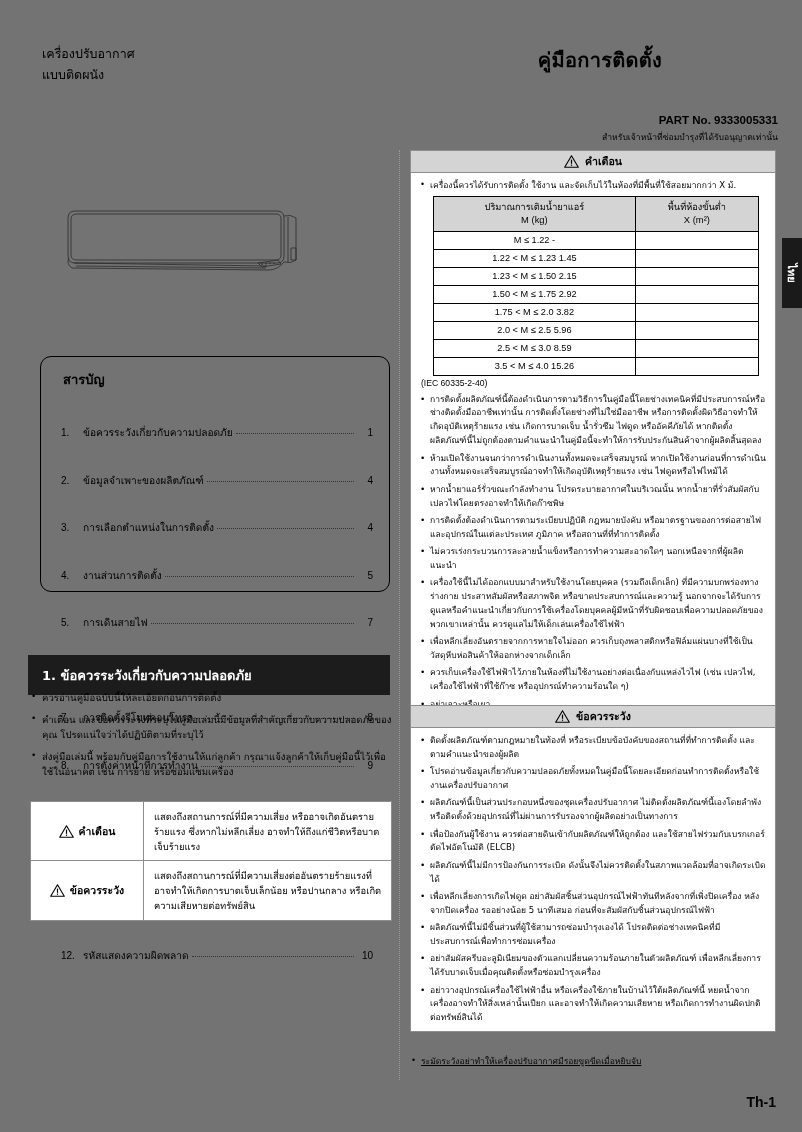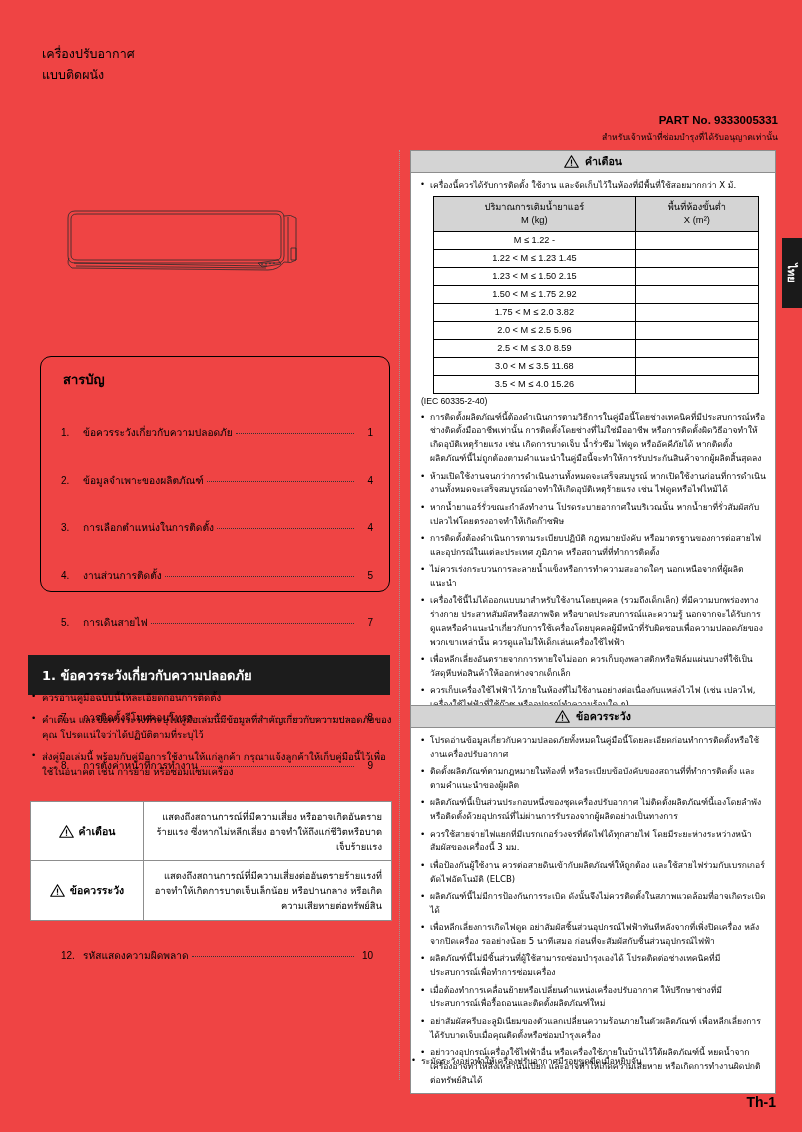--- a/index.html
+++ b/index.html
@@ -10,21 +10,21 @@
   }
   body {
     font-family: "DejaVu Sans", "Liberation Sans", sans-serif;
     color: #000000;
   }
   .page {
     position: relative;
     width: 802px;
     height: 1132px;
     overflow: hidden;
-    background: #ef4444;
+    background: #737373;
   }
 
   
   .doc-subtitle {
     position: absolute;
     left: 42px;
     top: 44px;
     width: 300px;
     font-size: 12.5px;
     line-height: 1.65;
@@ -205,21 +205,20 @@
     justify-content: center;
     gap: 5px;
     font-size: 10.5px;
     font-weight: bold;
   }
   .signal-right {
     flex: 1 1 auto;
     padding: 7px 9px 7px 10px;
     font-size: 9.4px;
     line-height: 1.6;
-    text-align: right;
   }
 
   
   .wtri { display: block; }
 
   
   .panel {
     position: absolute;
     left: 410px;
     width: 366px;
@@ -315,36 +314,38 @@
   }
   .final-note {
     position: absolute;
     left: 410px;
     top: 1055px;
     width: 366px;
     font-size: 8.55px;
     line-height: 1.6;
     padding-left: 11px;
     box-sizing: border-box;
+    text-decoration: underline;
   }
   .final-note::before {
     content: "\2022";
     position: absolute; left: 1px; top: -1px; font-size: 8.5px;
   }
 </style>
 </head>
 <body>
 
 <div class="page">
 
   <div class="doc-subtitle">
     <div>เครื่องปรับอากาศ</div>
     <div>แบบติดผนัง</div>
   </div>
 
+  <div class="doc-title">คู่มือการติดตั้ง</div>
 
   <div class="part-no">PART No. 9333005331</div>
   <div class="part-note">สำหรับเจ้าหน้าที่ซ่อมบำรุงที่ได้รับอนุญาตเท่านั้น</div>
 
   <div class="side-rule"></div>
   <div class="side-tab">
     <span>ไทย</span>
   </div>
 
   <svg class="ac-illu" viewBox="0 0 252 68">
@@ -528,24 +529,20 @@
           </tr>
           <tr>
             <td>2.0 &lt; M ≤ 2.5 5.96</td>
             <td></td>
           </tr>
           <tr>
             <td>2.5 &lt; M ≤ 3.0 8.59</td>
             <td></td>
           </tr>
           <tr>
-            <td>3.0 &lt; M ≤ 3.5 11.68</td>
-            <td></td>
-          </tr>
-          <tr>
             <td>3.5 &lt; M ≤ 4.0 15.26</td>
             <td></td>
           </tr>
         </tbody>
       </table>
 
       <div class="rf-note">(IEC 60335-2-40)</div>
 
       <div class="bullet">การติดตั้งผลิตภัณฑ์นี้ต้องดำเนินการตามวิธีการในคู่มือนี้โดยช่างเทคนิคที่มีประสบการณ์หรือช่างติดตั้งมืออาชีพเท่านั้น การติดตั้งโดยช่างที่ไม่ใช่มืออาชีพ หรือการติดตั้งผิดวิธีอาจทำให้เกิดอุบัติเหตุร้ายแรง เช่น เกิดการบาดเจ็บ น้ำรั่วซึม ไฟดูด หรืออัคคีภัยได้ หากติดตั้งผลิตภัณฑ์นี้ไม่ถูกต้องตามคำแนะนำในคู่มือนี้จะทำให้การรับประกันสินค้าจากผู้ผลิตสิ้นสุดลง</div>
       <div class="bullet">ห้ามเปิดใช้งานจนกว่าการดำเนินงานทั้งหมดจะเสร็จสมบูรณ์ หากเปิดใช้งานก่อนที่การดำเนินงานทั้งหมดจะเสร็จสมบูรณ์อาจทำให้เกิดอุบัติเหตุร้ายแรง เช่น ไฟดูดหรือไฟไหม้ได้</div>
@@ -563,29 +560,27 @@
   <div class="panel" style="top:705px;">
     <div class="panel-head">
       <svg class="wtri" width="15" height="13" viewBox="0 0 15 13">
         <path d="M7.5 0.8 L14.3 12.2 L0.7 12.2 Z" fill="none" stroke="#000" stroke-width="1.1" stroke-linejoin="round"></path>
         <rect x="6.9" y="4.6" width="1.2" height="4.2" fill="#000"></rect>
         <rect x="6.9" y="9.6" width="1.2" height="1.2" fill="#000"></rect>
       </svg>
       <span>ข้อควรระวัง</span>
     </div>
     <div class="panel-body">
+      <div class="bullet">ติดตั้งผลิตภัณฑ์ตามกฎหมายในท้องที่ หรือระเบียบข้อบังคับของสถานที่ที่ทำการติดตั้ง และตามคำแนะนำของผู้ผลิต</div>
       <div class="bullet">โปรดอ่านข้อมูลเกี่ยวกับความปลอดภัยทั้งหมดในคู่มือนี้โดยละเอียดก่อนทำการติดตั้งหรือใช้งานเครื่องปรับอากาศ</div>
-      <div class="bullet">ติดตั้งผลิตภัณฑ์ตามกฎหมายในท้องที่ หรือระเบียบข้อบังคับของสถานที่ที่ทำการติดตั้ง และตามคำแนะนำของผู้ผลิต</div>
       <div class="bullet">ผลิตภัณฑ์นี้เป็นส่วนประกอบหนึ่งของชุดเครื่องปรับอากาศ ไม่ติดตั้งผลิตภัณฑ์นี้เองโดยลำพัง หรือติดตั้งด้วยอุปกรณ์ที่ไม่ผ่านการรับรองจากผู้ผลิตอย่างเป็นทางการ</div>
-      <div class="bullet">ควรใช้สายจ่ายไฟแยกที่มีเบรกเกอร์วงจรที่ตัดไฟได้ทุกสายไฟ โดยมีระยะห่างระหว่างหน้าสัมผัสของเครื่องนี้ 3 มม.</div>
       <div class="bullet">เพื่อป้องกันผู้ใช้งาน ควรต่อสายดินเข้ากับผลิตภัณฑ์ให้ถูกต้อง และใช้สายไฟร่วมกับเบรกเกอร์ตัดไฟอัตโนมัติ (ELCB)</div>
       <div class="bullet">ผลิตภัณฑ์นี้ไม่มีการป้องกันการระเบิด ดังนั้นจึงไม่ควรติดตั้งในสภาพแวดล้อมที่อาจเกิดระเบิดได้</div>
       <div class="bullet">เพื่อหลีกเลี่ยงการเกิดไฟดูด อย่าสัมผัสชิ้นส่วนอุปกรณ์ไฟฟ้าทันทีหลังจากที่เพิ่งปิดเครื่อง หลังจากปิดเครื่อง รออย่างน้อย 5 นาทีเสมอ ก่อนที่จะสัมผัสกับชิ้นส่วนอุปกรณ์ไฟฟ้า</div>
       <div class="bullet">ผลิตภัณฑ์นี้ไม่มีชิ้นส่วนที่ผู้ใช้สามารถซ่อมบำรุงเองได้ โปรดติดต่อช่างเทคนิคที่มีประสบการณ์เพื่อทำการซ่อมเครื่อง</div>
-      <div class="bullet">เมื่อต้องทำการเคลื่อนย้ายหรือเปลี่ยนตำแหน่งเครื่องปรับอากาศ ให้ปรึกษาช่างที่มีประสบการณ์เพื่อรื้อถอนและติดตั้งผลิตภัณฑ์ใหม่</div>
       <div class="bullet">อย่าสัมผัสครีบอะลูมิเนียมของตัวแลกเปลี่ยนความร้อนภายในตัวผลิตภัณฑ์ เพื่อหลีกเลี่ยงการได้รับบาดเจ็บเมื่อคุณติดตั้งหรือซ่อมบำรุงเครื่อง</div>
       <div class="bullet">อย่าวางอุปกรณ์เครื่องใช้ไฟฟ้าอื่น หรือเครื่องใช้ภายในบ้านไว้ใต้ผลิตภัณฑ์นี้ หยดน้ำจากเครื่องอาจทำให้สิ่งเหล่านั้นเปียก และอาจทำให้เกิดความเสียหาย หรือเกิดการทำงานผิดปกติต่อทรัพย์สินได้</div>
     </div>
   </div>
 
   <div class="final-note">ระมัดระวังอย่าทำให้เครื่องปรับอากาศมีรอยขูดขีดเมื่อหยิบจับ</div>
 
   <div class="footer-page">Th-1</div>
 
 </div>

